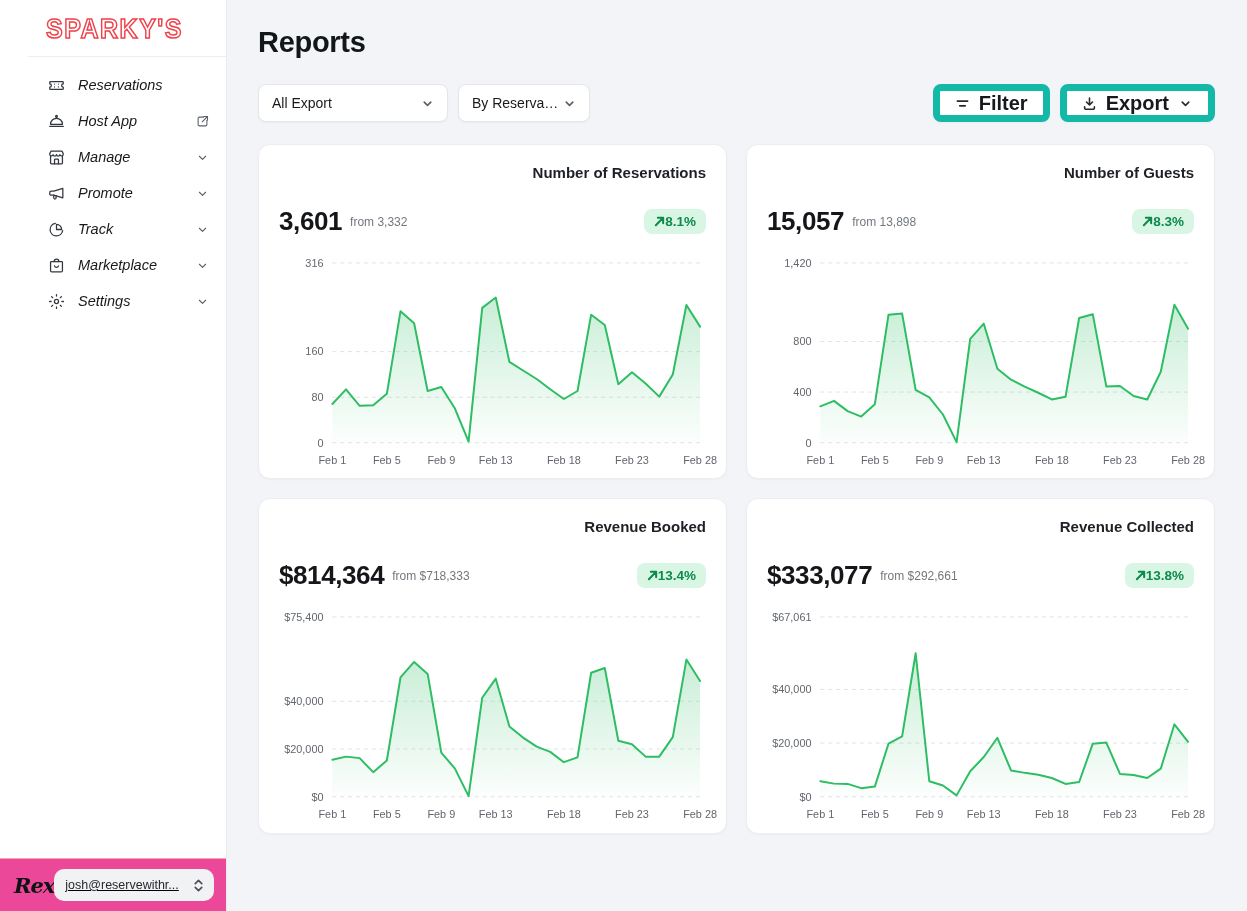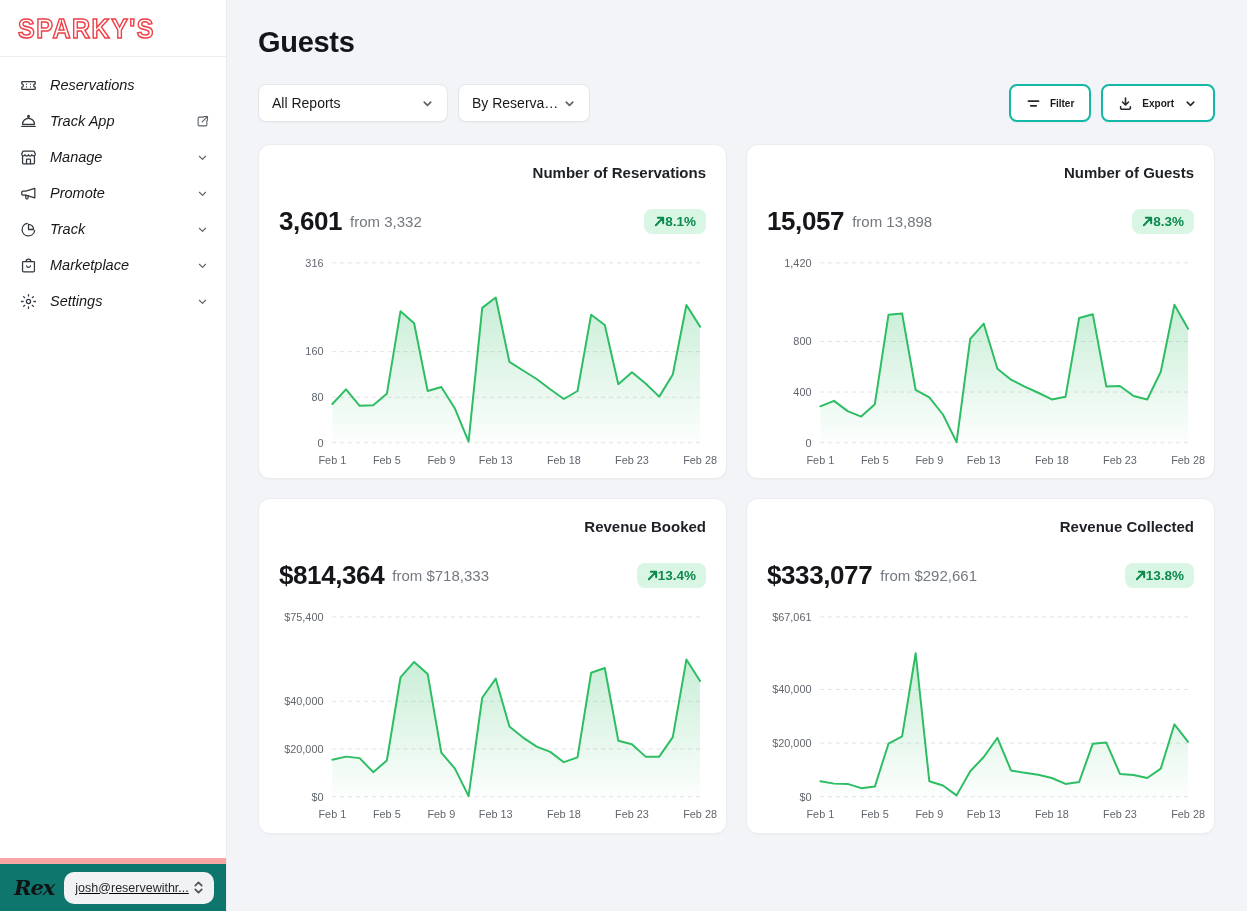--- a/index.html
+++ b/index.html
@@ -1,62 +1,62 @@
 <!DOCTYPE html>
 <html><head>
 <meta charset="utf-8">
 <style>
   * { margin:0; padding:0; box-sizing:border-box; }
   html,body { width:1247px; height:911px; overflow:hidden; font-family:"Liberation Sans", sans-serif; background:#fff; }
   .app { display:flex; width:100%; height:100%; }
 
   
-  .sidebar { width:227px; min-width:227px; height:100%; background:#fff; border-right:1px solid #e9ebee; position:relative; }
+  .sidebar { width:227px; min-width:227px; height:100%; background:#fff; border-right:1px solid #e9ebee; position:relative;padding-left:28px; }
   .logo-block { height:57px; display:flex; align-items:center; padding:0 18px; border-bottom:1px solid #eceef1; }
   .brand-logo {
     font-size:25px; font-weight:800; letter-spacing:1.5px;
     color:#fff; -webkit-text-stroke:1.4px #ef4149; text-stroke:1.4px #ef4149;
     text-shadow:0 0 1px rgba(239,65,73,.45);
     transform:scaleY(1.08);
   }
   .nav { padding:10px 0; }
   .nav-item { height:36px; display:flex; align-items:center; gap:12px; padding:0 16px 0 18px; cursor:pointer;font-style:italic; }
   .nav-item .nicon { width:20px; height:20px; display:flex; align-items:center; justify-content:center; color:#33383e; }
   .nav-item .nicon svg { width:19px; height:19px; stroke:#33383e; fill:none; stroke-width:1.6; stroke-linecap:round; stroke-linejoin:round; }
   .nav-item .nlabel { font-size:14.5px; font-weight:500; color:#17191c; }
   .nav-item .trail { margin-left:auto; color:#595f66; display:flex; }
   .nav-item .trail svg { width:15px; height:15px; stroke:#595f66; fill:none; stroke-width:1.7; stroke-linecap:round; stroke-linejoin:round; }
 
-  .sidebar-footer { position:absolute; left:0; right:0; bottom:0; height:53px; border-top:6px solid #fca5a5; display:flex; align-items:center; gap:10px; padding:0 12px 0 14px; background:#0f766e; }
+  .sidebar-footer { position:absolute; left:0; right:0; bottom:0; height:53px; border-top:1px solid #fca5a5; display:flex; align-items:center; padding:0 12px 0 14px; background:#ec4899; }
   .rex-logo { font-family:"DejaVu Serif", serif; font-style:italic; font-weight:700; font-size:21px; color:#101214; letter-spacing:-1px; }
   .account-select { flex:1; background:#f1f2f4; border-radius:10px; height:32px; display:flex; align-items:center; padding:0 9px 0 11px; cursor:pointer;text-decoration:underline; }
   .account-select .email { font-size:12.5px; color:#26292e; flex:1; white-space:nowrap; overflow:hidden; }
   .account-select svg { width:13px; height:15px; stroke:#4c5158; fill:none; stroke-width:1.8; stroke-linecap:round; stroke-linejoin:round; }
 
   
   .main { flex:1; background:#f2f4f7; padding:26px 32px 20px 31px; overflow:hidden; }
   .page-title { font-size:29px; font-weight:800; color:#131619; letter-spacing:-.3px; }
 
   .toolbar { display:flex; align-items:center; margin-top:25px; }
   .select-btn { background:#fff; border:1px solid #e4e6e9; box-shadow:0 1px 2px rgba(16,24,40,.04); border-radius:8px; height:38px; display:flex; align-items:center; justify-content:space-between; padding:0 12px 0 13px; font-size:14px; color:#17191c; margin-right:10px; cursor:pointer; }
   .select-btn:nth-child(1){ width:190px; }
   .select-btn:nth-child(2){ width:132px; }
   .select-btn:nth-child(3){ width:152px; }
   .select-btn .slabel{ white-space:nowrap; overflow:hidden; text-overflow:ellipsis; }
   .select-btn svg, .act-btn svg { width:15px; height:15px; stroke:#5a6068; fill:none; stroke-width:1.7; stroke-linecap:round; stroke-linejoin:round; flex:none; }
   .toolbar .spacer { flex:1; }
-  .act-btn { background:#fff; border:2px solid #14b8a6; box-shadow:0 1px 2px rgba(16,24,40,.04); border-radius:8px; height:38px; display:flex; align-items:center; gap:9px; padding:0 15px; font-size:10px; font-weight:600; color:#17191c; margin-left:10px; cursor:pointer; }
+  .act-btn { background:#fff; border:7px solid #14b8a6; box-shadow:0 1px 2px rgba(16,24,40,.04); border-radius:8px; height:38px; display:flex; align-items:center; gap:9px; padding:0 15px; font-size:20px; font-weight:600; color:#17191c; margin-left:10px; cursor:pointer; }
   .act-btn svg { stroke:#26292e; }
 
   .cards { margin-top:22px; display:grid; grid-template-columns:1fr 1fr; gap:19px;text-align:right; }
   .card { background:#fff; border:1px solid #ebedf0; border-radius:12px; box-shadow:0 1px 2px rgba(16,24,40,.03); padding:19px 20px 10px 20px; }
   .card-title { font-size:15px; font-weight:600; color:#1d2025; }
   .metric-row { display:flex; align-items:center; margin-top:25px; }
   .metric-value { font-size:26px; font-weight:800; color:#141619; letter-spacing:-.4px; }
-  .metric-prev { font-size:15px; color:#73787f; margin-left:8px; }
+  .metric-prev { font-size:12px; color:#73787f; margin-left:8px; }
   .badge { margin-left:auto; background:#d9f6e5; color:#0d8a4d; border-radius:8px; padding:5px 10px; font-size:13.5px; font-weight:700; display:flex; align-items:center; }
   .badge svg { width:11px; height:11px; stroke:#0d8a4d; fill:none; stroke-width:2.2; stroke-linecap:round; stroke-linejoin:round; }
   .chart { margin-top:16px; }
   .chart svg { display:block; width:100%; overflow:visible; }
   .grid-line { stroke:#dfe2e6; stroke-width:1; stroke-dasharray:4 4; }
   .series-line { stroke:#2dbd63; stroke-width:2; fill:none; stroke-linejoin:round; stroke-linecap:round; }
   .ylab { font-size:11px; fill:#61666d; text-anchor:end; font-family:"Liberation Sans", sans-serif; }
   .xlab { font-size:11px; fill:#61666d; text-anchor:middle; font-family:"Liberation Sans", sans-serif; }
 </style>
 </head>
@@ -82,21 +82,21 @@
 
   <div class="nav-item">
     <span class="nicon">
             <svg viewBox="0 0 24 24">
               <path d="M4.5 15.5a7.5 7.5 0 0 1 15 0Z"></path>
               <path d="M12 8v-1.4"></path>
               <circle cx="12" cy="5.4" r="1.1"></circle>
               <path d="M3.5 18.3h17"></path>
             </svg>
           </span>
-    <span class="nlabel">Track App</span>
+    <span class="nlabel">Host App</span>
     <span class="trail">
             <svg viewBox="0 0 24 24">
               <path d="M13.5 5H7a2 2 0 0 0-2 2v10a2 2 0 0 0 2 2h10a2 2 0 0 0 2-2v-6.5"></path>
               <path d="M14 4h6v6M20 4l-8.5 8.5"></path>
             </svg>
           </span>
   </div>
 
   <div class="nav-item">
     <span class="nicon">
@@ -180,27 +180,27 @@
       <div class="account-select">
         <span class="email">josh@reservewithr...</span>
         <svg viewBox="0 0 14 16">
             <path d="M3.5 6 7 2.5 10.5 6M3.5 10 7 13.5 10.5 10"></path>
           </svg>
       </div>
     </div>
   </aside>
 
   <main class="main">
-    <h1 class="page-title">Guests</h1>
+    <h1 class="page-title">Reports</h1>
 
     <div class="toolbar">
       <div id="filter-selects" style="display:flex;">
 
   <div class="select-btn">
-    <span class="slabel">All Reports</span>
+    <span class="slabel">All Export</span>
     <svg viewBox="0 0 16 16">
               <path d="M4.5 6.5 8 10l3.5-3.5"></path>
             </svg>
   </div>
 
   <div class="select-btn">
     <span class="slabel">By Reservation d...</span>
     <svg viewBox="0 0 16 16">
               <path d="M4.5 6.5 8 10l3.5-3.5"></path>
             </svg>

